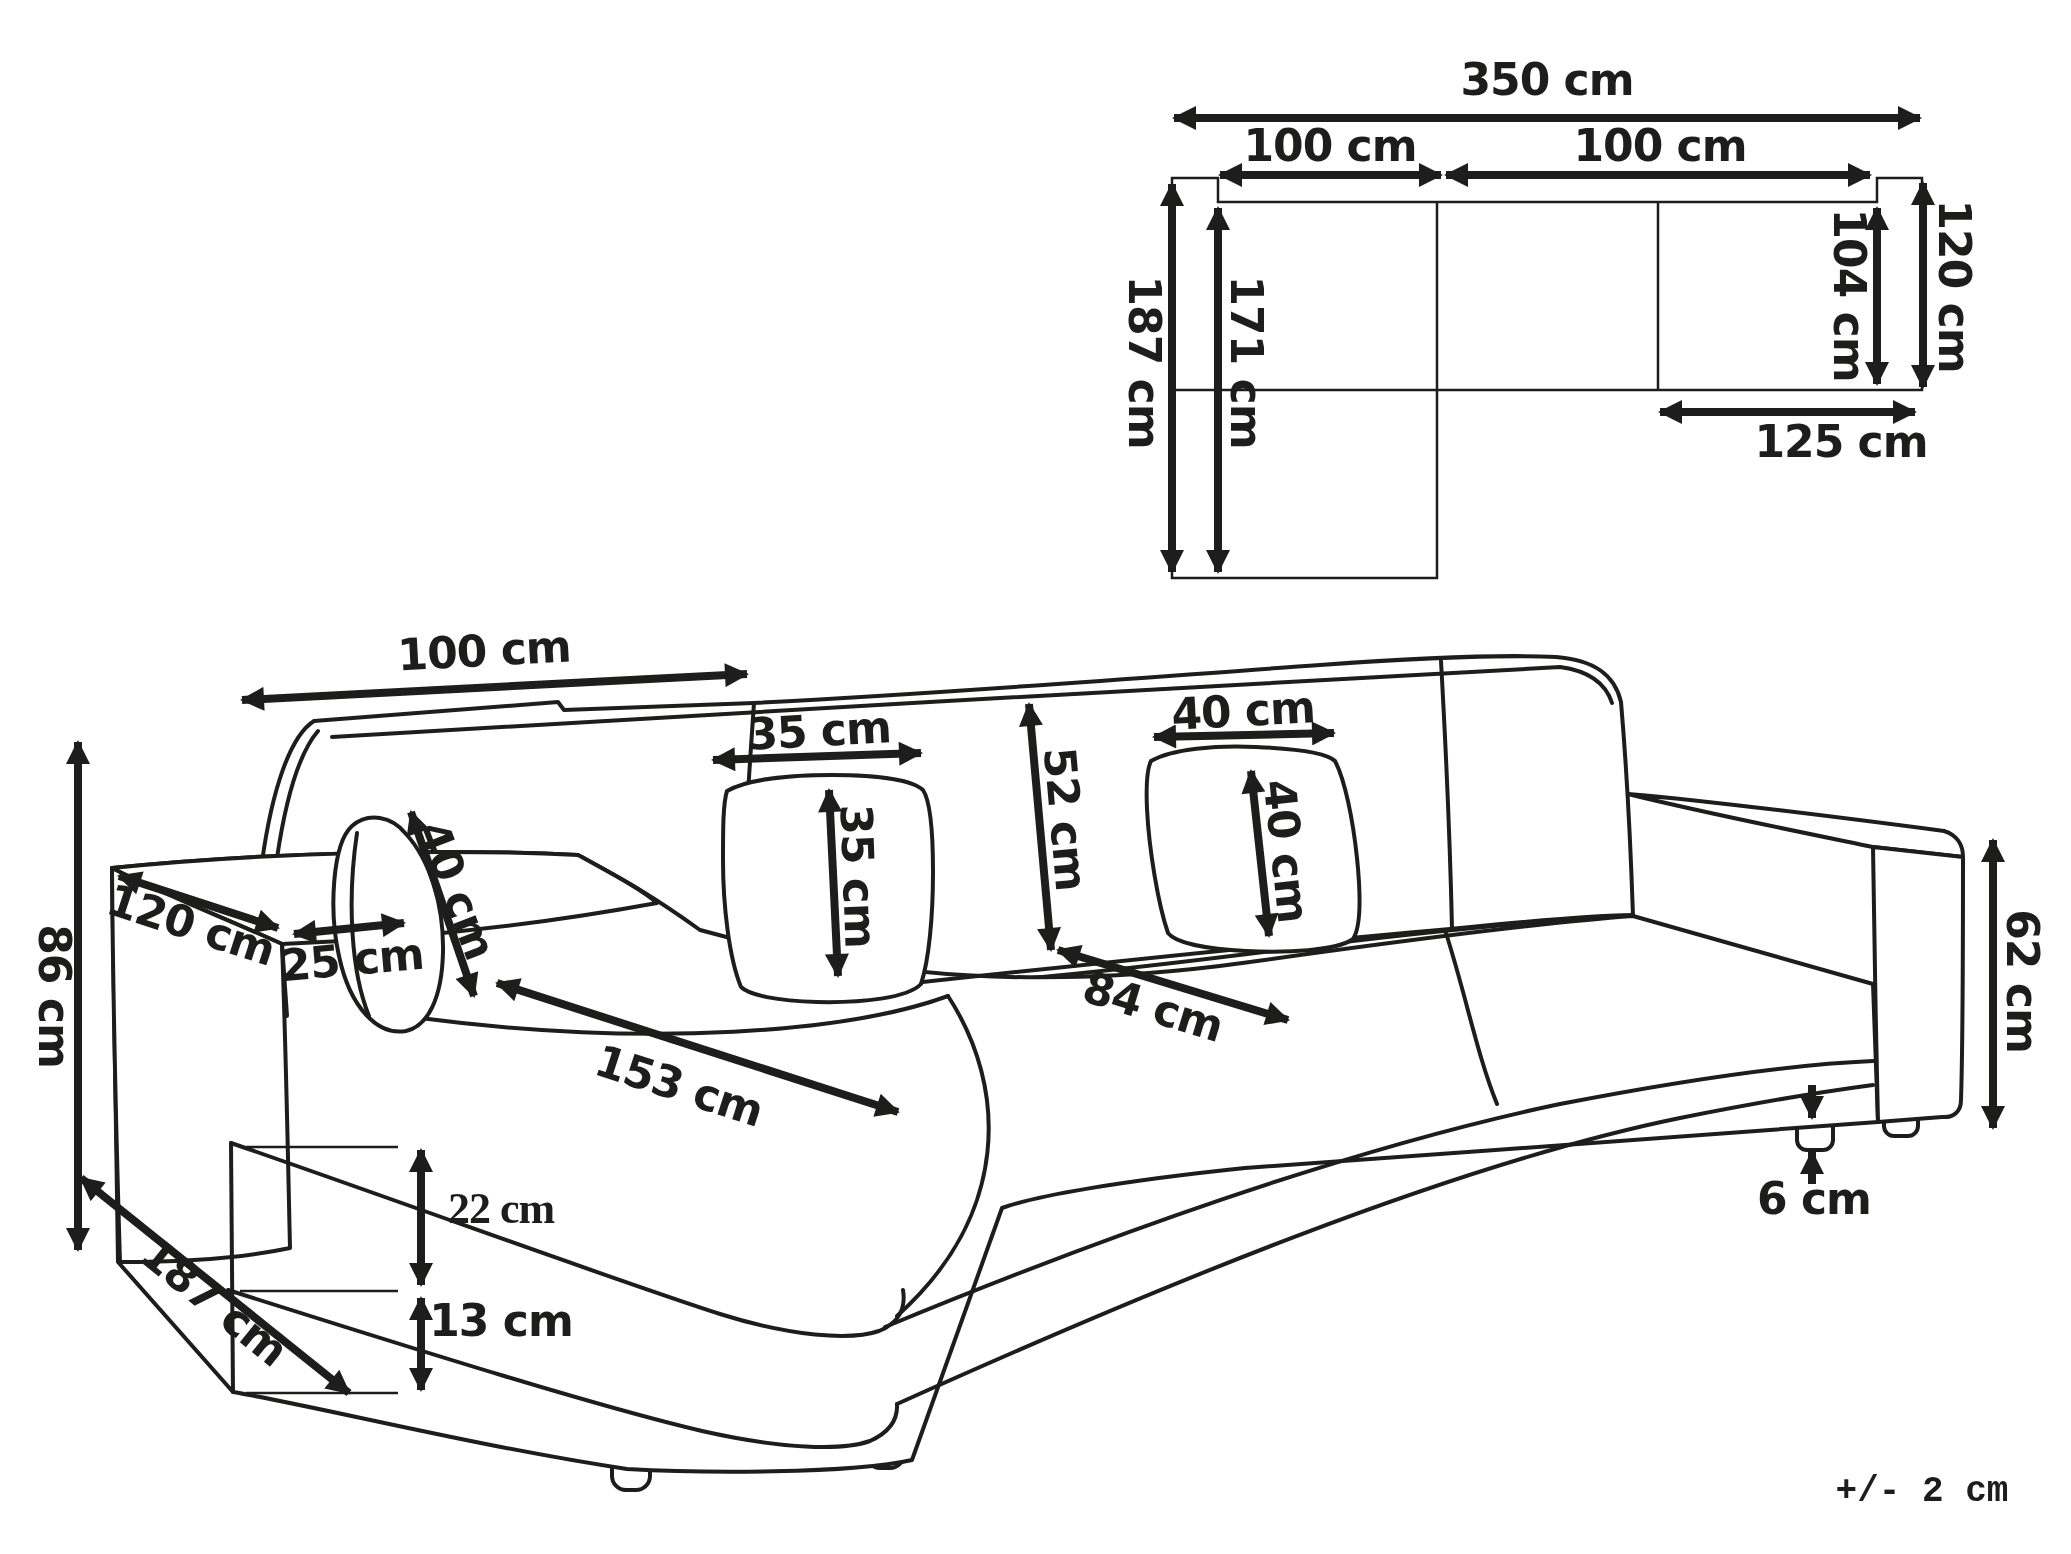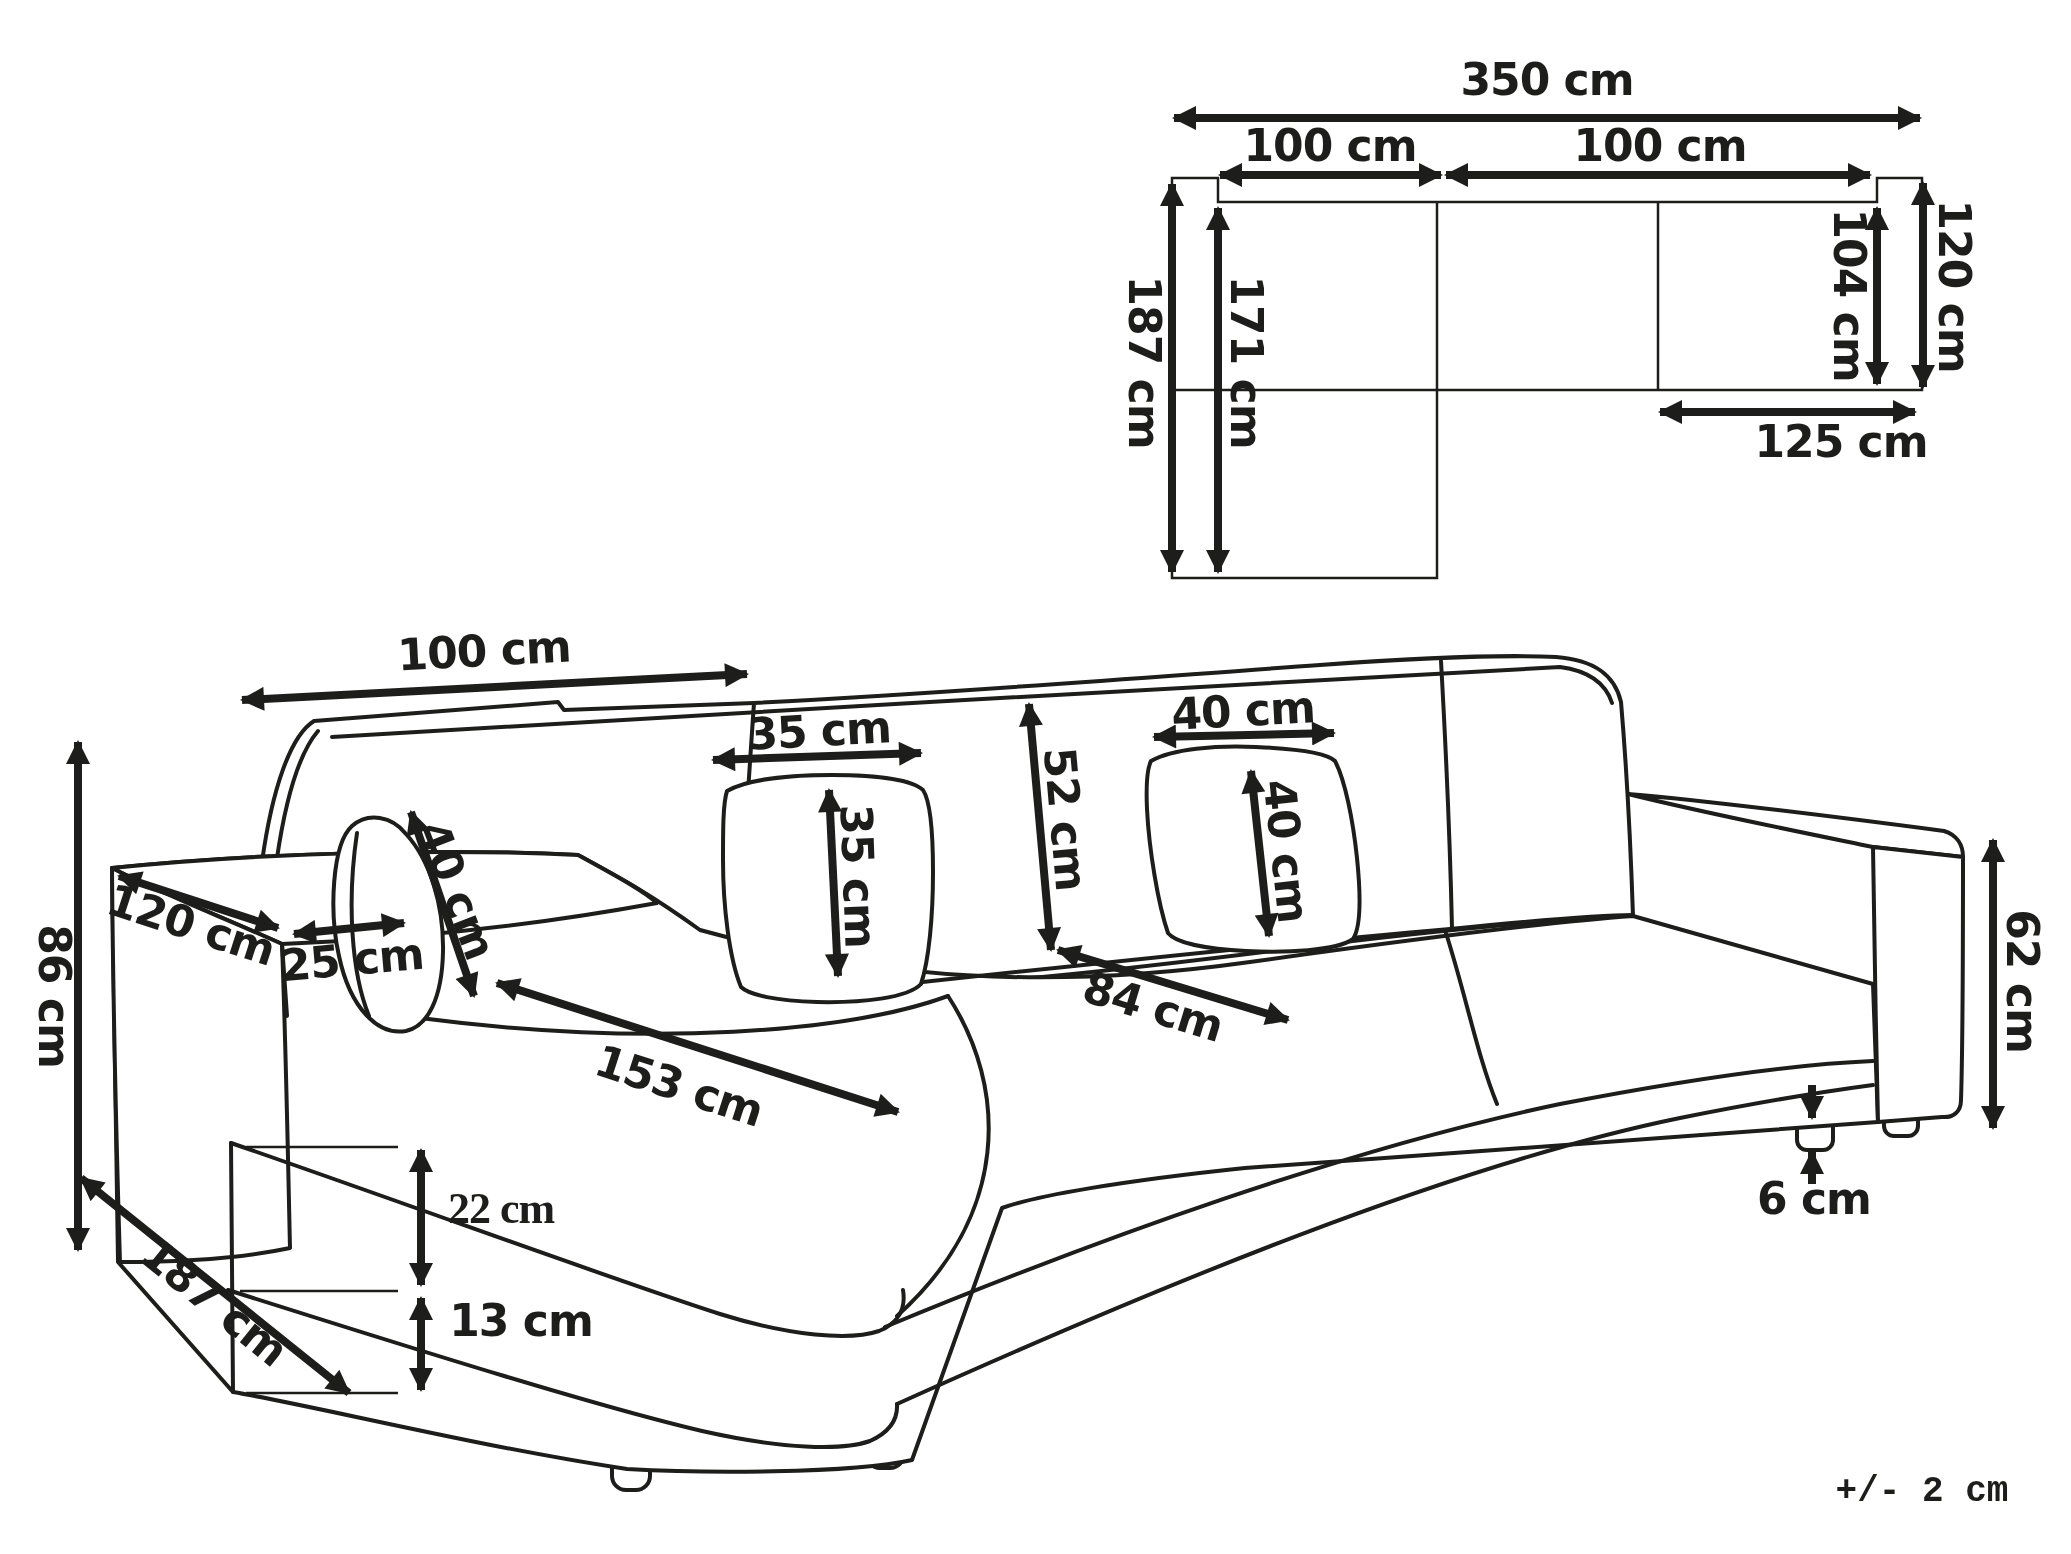--- a/index.html
+++ b/index.html
@@ -146,19 +146,19 @@
 <div class="lbl rm3" style="left:1243px;top:711px;">40 cm</div>
 <div class="lbl r84" style="left:1286px;top:851px;">40 cm</div>
 <div class="lbl r69" style="left:456px;top:890px;">40 cm</div>
 <div class="lbl r18" style="left:191px;top:925px;">120 cm</div>
 <div class="lbl rm5" style="left:352px;top:960px;">25 cm</div>
 <div class="lbl r90" style="left:54px;top:996px;">86 cm</div>
 <div class="lbl r18" style="left:679px;top:1086px;">153 cm</div>
 <div class="lbl r17" style="left:1153px;top:1007px;">84 cm</div>
 <div class="lbl r90" style="left:2022px;top:981px;">62 cm</div>
 <div class="lbl" style="left:501px;top:1209px;font-family:Liberation Serif, serif;">22 cm</div>
-<div class="lbl" style="left:501px;top:1321px;margin-left:20px;">13 cm</div>
+<div class="lbl" style="left:501px;top:1321px;">13 cm</div>
 <div class="lbl r39" style="left:214px;top:1302px;">187 cm</div>
 <div class="lbl" style="left:1814px;top:1199px;">6 cm</div>
 
 <div class="lbl tol" style="left:1922px;top:1492px;font-family:Liberation Mono, monospace;">+/- 2 cm</div>
 
 </div>
 
 </body></html>

